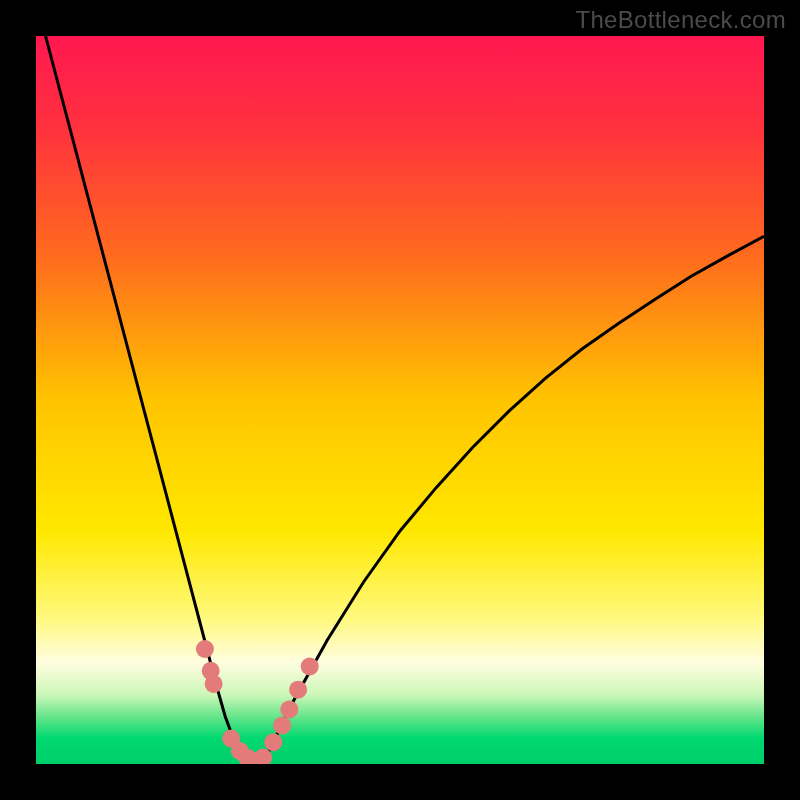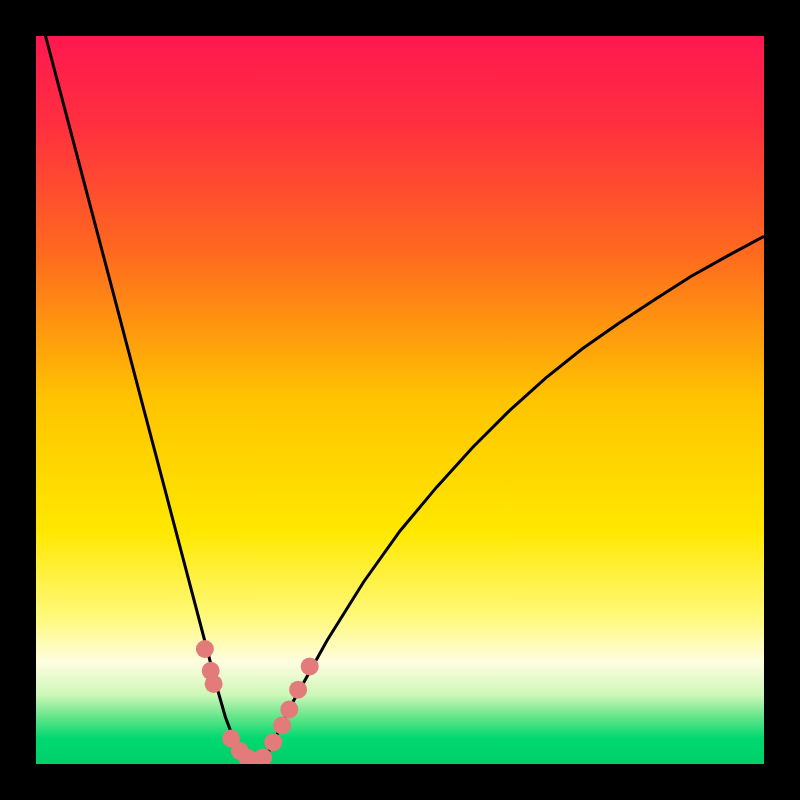--- a/index.html
+++ b/index.html
@@ -36,20 +36,21 @@
     font-weight: 500;
     letter-spacing: 0.3px;
     user-select: none;
   }
   svg { display: block; }
 </style>
 </head>
 <body>
 
 <div class="frame">
+  <div class="watermark">TheBottleneck.com</div>
 
   <div class="plot">
     <svg id="chart-svg" width="728" height="728" viewBox="0 0 728 728">
       <defs>
         <linearGradient id="bg-grad" x1="0" y1="0" x2="0" y2="1">
             <stop offset="0.00%" stop-color="#ff1850"></stop>
             <stop offset="12.00%" stop-color="#ff2f3f"></stop>
             <stop offset="30.00%" stop-color="#ff6a1e"></stop>
             <stop offset="50.00%" stop-color="#ffc400"></stop>
             <stop offset="68.00%" stop-color="#ffe800"></stop>

